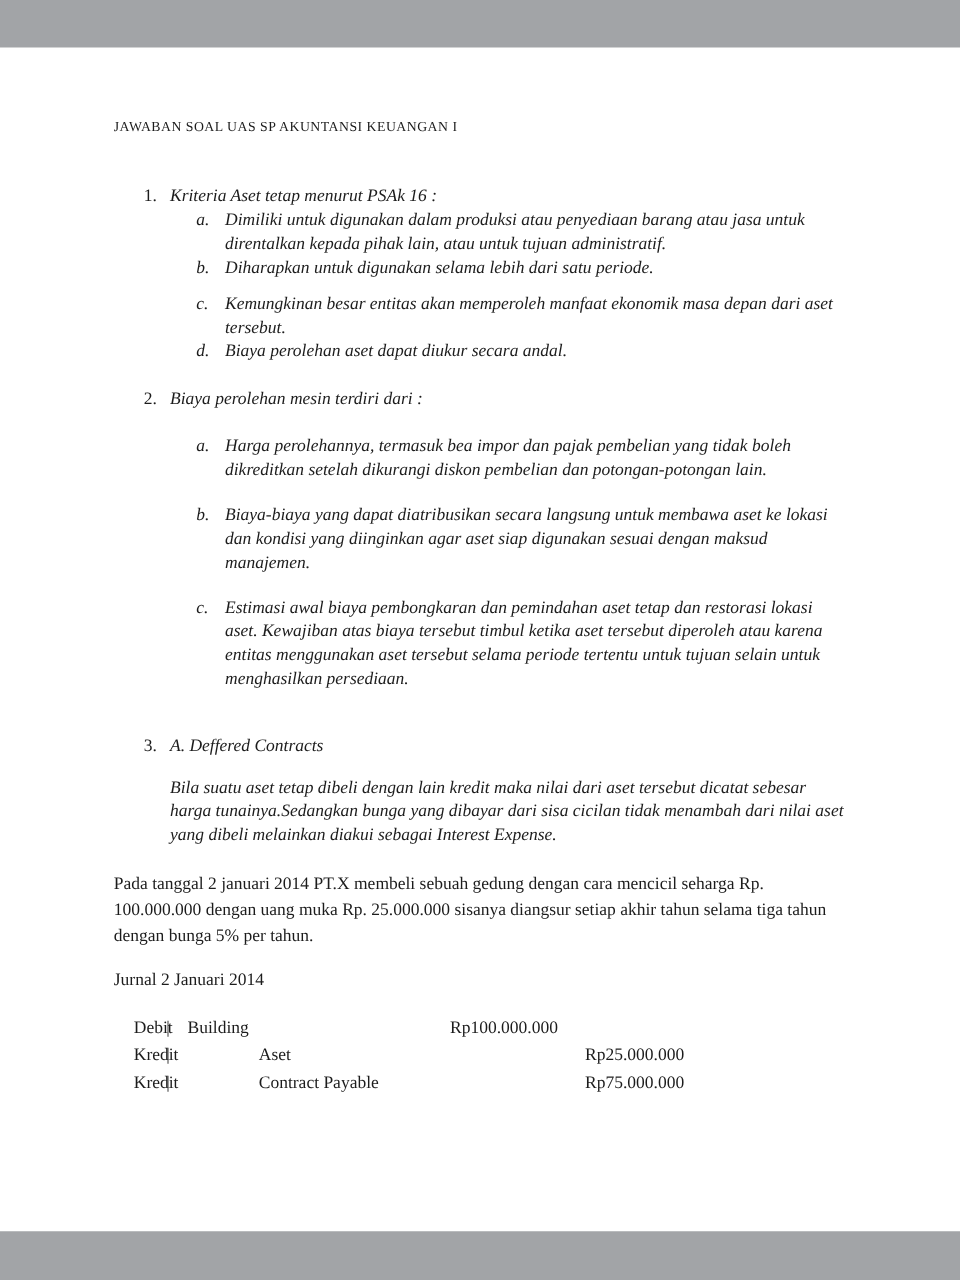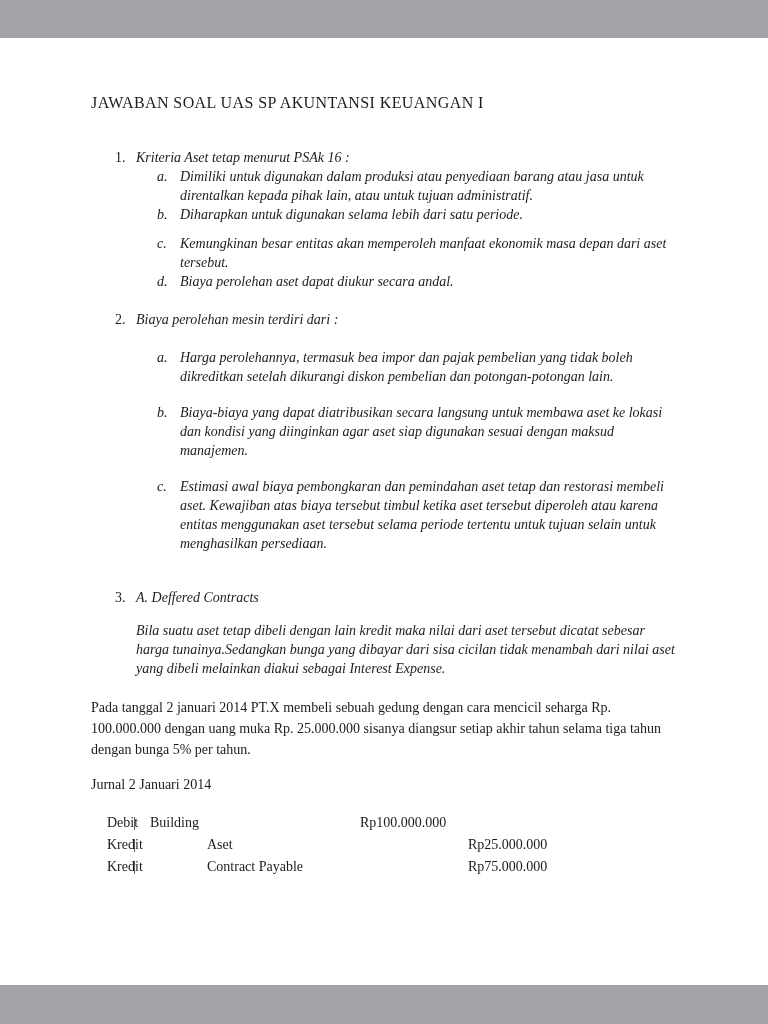--- a/index.html
+++ b/index.html
@@ -19,21 +19,21 @@
     top: 38px; left: 0;
     width: 768px; height: 947px;
     background: #ffffff;
     box-sizing: border-box;
     padding: 55px 92px 0 91px;
     color: #1c1c1c;
     font-size: 14px;
     line-height: 19px;
   }
   .title {
-    font-size: 16px;
+    font-size: 11px;
     letter-spacing: 0.4px;
     margin-bottom: 36px;
     white-space: nowrap;
   }
   .num-item { display: flex; }
   .num-item .num {
     flex: none;
     width: 21px;
     margin-left: 24px;
   }
@@ -101,21 +101,21 @@
         <div class="sub-item">
           <span class="letter">a.</span>
           <div class="sub-text">Harga perolehannya, termasuk bea impor dan pajak pembelian yang tidak boleh dikreditkan setelah dikurangi diskon pembelian dan potongan-potongan lain.</div>
         </div>
         <div class="sub-item">
           <span class="letter">b.</span>
           <div class="sub-text">Biaya-biaya yang dapat diatribusikan secara langsung untuk membawa aset ke lokasi dan kondisi yang diinginkan agar aset siap digunakan sesuai dengan maksud manajemen.</div>
         </div>
         <div class="sub-item">
           <span class="letter">c.</span>
-          <div class="sub-text">Estimasi awal biaya pembongkaran dan pemindahan aset tetap dan restorasi membeli aset. Kewajiban atas biaya tersebut timbul ketika aset tersebut diperoleh atau karena entitas menggunakan aset tersebut selama periode tertentu untuk tujuan selain untuk menghasilkan persediaan.</div>
+          <div class="sub-text">Estimasi awal biaya pembongkaran dan pemindahan aset tetap dan restorasi lokasi aset. Kewajiban atas biaya tersebut timbul ketika aset tersebut diperoleh atau karena entitas menggunakan aset tersebut selama periode tertentu untuk tujuan selain untuk menghasilkan persediaan.</div>
         </div>
       </div>
     </div>
 
     <div class="num-item sec3">
       <span class="num">3.</span>
       <div class="num-body">
         <div class="heading">A. Deffered Contracts</div>
         <div class="paragraph">Bila suatu aset tetap dibeli dengan lain kredit maka nilai dari aset tersebut dicatat sebesar harga tunainya.Sedangkan bunga yang dibayar dari sisa cicilan tidak menambah dari nilai aset yang dibeli melainkan diakui sebagai Interest Expense.</div>
       </div>

